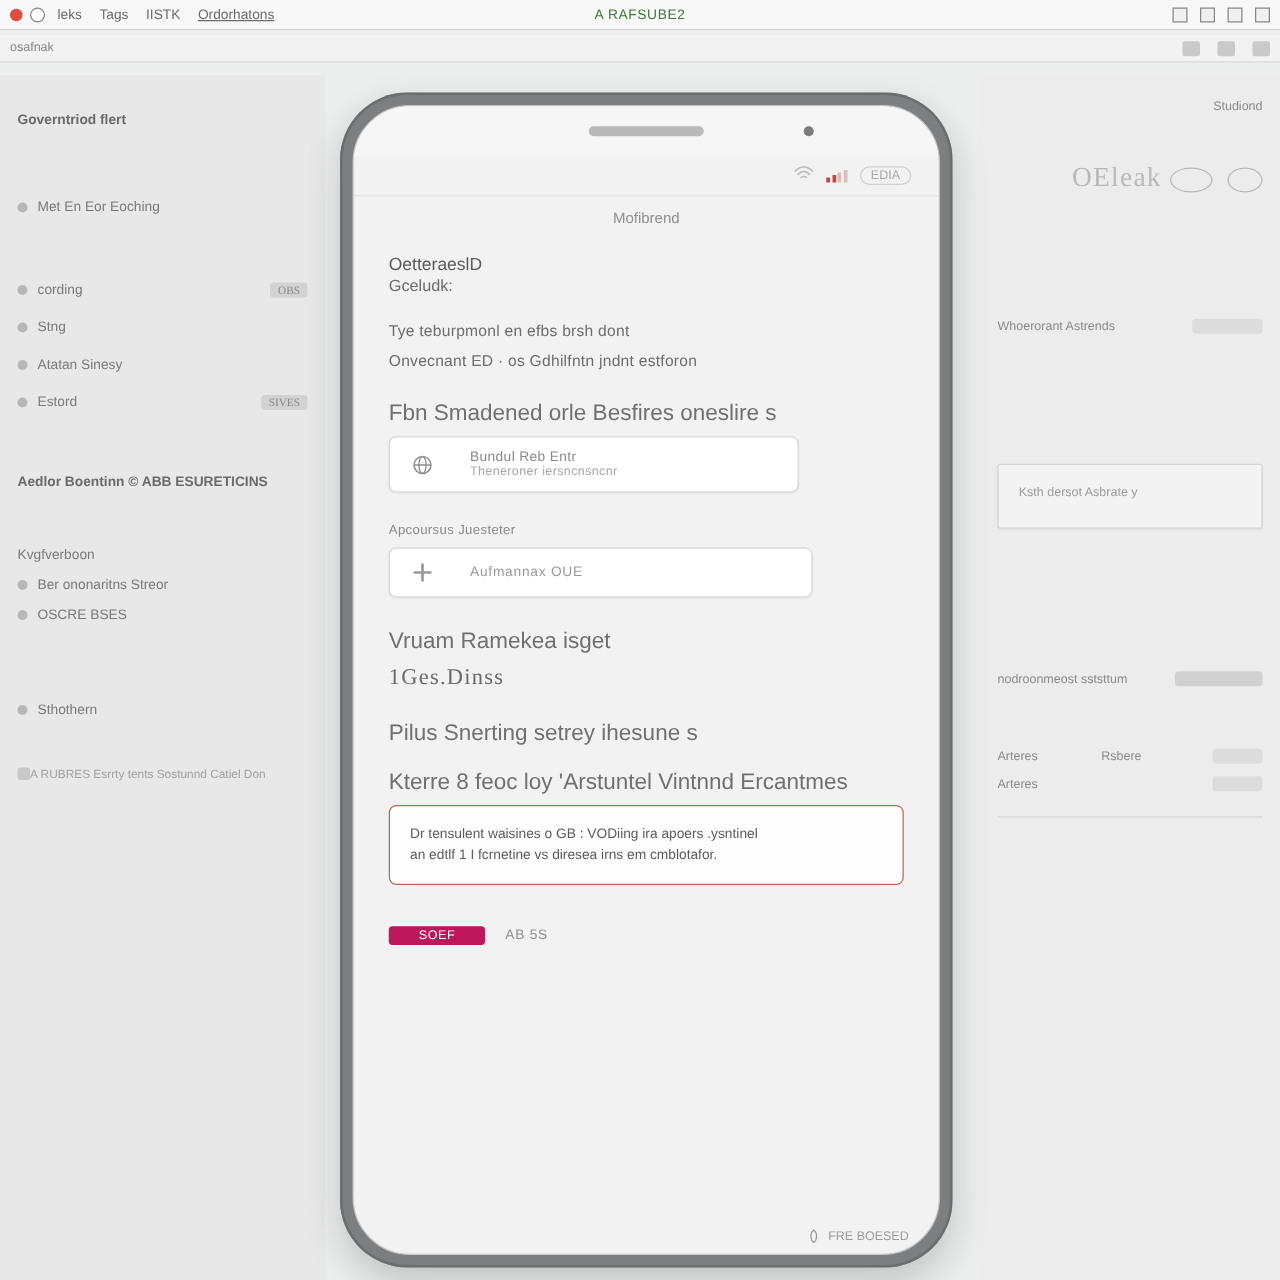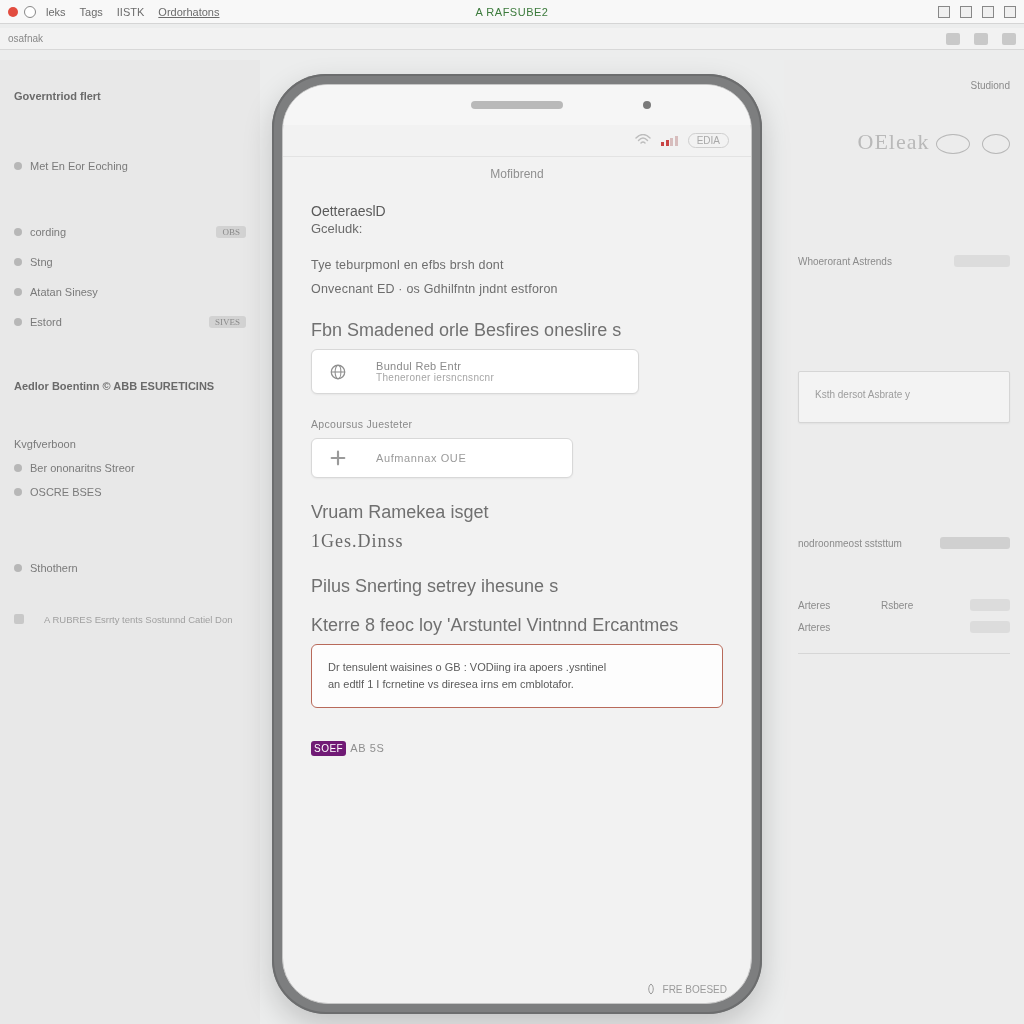--- a/index.html
+++ b/index.html
@@ -16,21 +16,21 @@
   .subbar { position:absolute; top:28px; left:0; right:0; height:22px; background:#f2f2f2; border-bottom:1px solid #d8d8d8; font-size:10px; color:#888; padding:4px 8px; display:flex; align-items:center;}
   .subbar .right-icons{ margin-left:auto; display:flex; gap:14px;}
   .subbar .ic { width:14px;height:12px; background:#c9c9c9; border-radius:2px;}
   
   .bg-left { position:absolute; top:60px; left:0; width:260px; bottom:0; background:#e8e8e8; padding:30px 14px; font-size:11px; color:#7a7a7a; filter:blur(.2px); }
   .bg-left h4 { font-size:11px; font-weight:600; color:#6a6a6a; margin-bottom:20px; }
   .bg-left .row { display:flex; align-items:center; margin:18px 0; gap:8px; }
   .bg-left .row .bullet{ width:8px;height:8px;border-radius:50%;background:#b7b7b7; flex:none;}
   .bg-left .row .pill{ margin-left:auto; background:#d2d2d2;color:#8a8a8a;border-radius:3px;font-size:9px;padding:1px 6px;font-family:Liberation Serif, serif;}
   .bg-left .section-gap{ height:34px;}
-  .bg-left .note{font-size:9.5px;color:#a0a0a0;margin-top:40px; display:flex; gap:20px;}
+  .bg-left .note{font-size:9.5px;color:#a0a0a0;margin-top:40px; display:flex; gap:0;}
   .bg-left .note .sm{width:10px;height:10px;background:#c8c8c8;border-radius:2px;flex:none;}
   .bg-right { position:absolute; top:60px; right:0; width:240px; bottom:0; background:#ececec; padding:20px 14px; font-size:11px; color:#8b8b8b; }
   .bg-right .blocktitle{font-size:10px; text-align:right; margin-bottom:20px;}
   .bg-right .brand { font-size:22px; letter-spacing:1px; color:#b9b9b9; font-family: Georgia, serif; margin:38px 0 40px; text-align:right;}
   .bg-right .brand .oval{display:inline-block;width:34px;height:20px;border:1.5px solid #b7b7b7;border-radius:50%;vertical-align:middle;margin-left:6px;}
   .bg-right .card{border:1px solid #d5d5d5;background:#f3f3f3;border-radius:2px;margin:14px 0;}
   .bg-right .lbl{font-size:10px;color:#9c9c9c;margin-bottom:6px;}
   .bg-right .chip{display:inline-block;background:#dcdcdc;border-radius:3px;height:12px;width:56px;margin-left:6px;}
   .bg-right .kv{display:flex;justify-content:space-between;align-items:center;font-size:10px;margin:10px 0;}
   
@@ -43,30 +43,30 @@
   .statusrow .pill{padding:1px 8px;border:1px solid #cfcfcf;border-radius:10px;font-size:10px;}
   .phone-title{ text-align:center; font-size:12px; color:#8f8f8f; padding:10px 0 16px; }
   .content{ padding: 6px 28px 20px; color:#5f5f5f; font-size:13px; }
   .content .h1{ font-size:14px; color:#5a5a5a; margin-bottom:2px;}
   .content .h1b{ font-size:13px; color:#6b6b6b; margin-bottom:22px;}
   .content .line{ font-size:12.5px; color:#6d6d6d; margin:10px 0; letter-spacing:.2px;}
   .content .label{ font-size:18px; color:#707070; margin-top:24px; margin-bottom:8px;}
   .content .label2{ font-size:10.5px; color:#8a8a8a; margin-top:24px; margin-bottom:8px; letter-spacing:.3px;}
   .card{ background:#ffffff; border:1px solid #d8d8d8; border-radius:6px; padding:10px 16px; display:flex; align-items:center; gap:28px; box-shadow:0 1px 2px rgba(0,0,0,.05);}
   .card.wide{width:328px;}
-  .card.mid{width:262px;}
+  .card.mid{width:339px;}
   .card .ico{ width:20px;height:18px; display:flex;align-items:center;justify-content:center;}
   .card .ico svg{width:18px;height:18px;}
   .card .tcol .t1{font-size:11px;color:#8a8a8a;letter-spacing:.3px;}
   .card .tcol .t2{font-size:10px;color:#a6a6a6;letter-spacing:.3px;}
   .card.mid .tcol .t1{font-size:11px;color:#9a9a9a;letter-spacing:.6px;}
   .bigvalue{ font-family: Georgia, serif; font-size:18px; color:#6a6a6a; letter-spacing:1px; margin-top:4px;}
   .warnbox{ border:1.6px solid #b86a5a; border-radius:6px; padding:14px 16px; background:#fdfdfd; font-size:11px; color:#5b5b5b; line-height:1.55; margin-top:8px;}
   .linkrow{ margin-top:34px; font-size:11px; }
-  .linkrow .badge{ background:#701a75; color:#fff; font-size:10px; padding:2px 3px; border-radius:3px; letter-spacing:.5px; margin-right:4px;}
+  .linkrow .badge{ background:#be185d; color:#fff; font-size:10px; padding:2px 24px; border-radius:3px; letter-spacing:.5px; margin-right:16px;}
   .linkrow .rest{ color:#8f8f8f; letter-spacing:.6px;}
   .footer{ position:absolute; bottom:8px; right:24px; font-size:10px; color:#9a9a9a; display:flex; align-items:center; gap:6px;}
   .footer .leaf{width:12px;height:12px;}
 </style>
 </head>
 <body>
 
 <div class="topbar">
   <span class="dot"></span>
   <span class="circle"></span>

